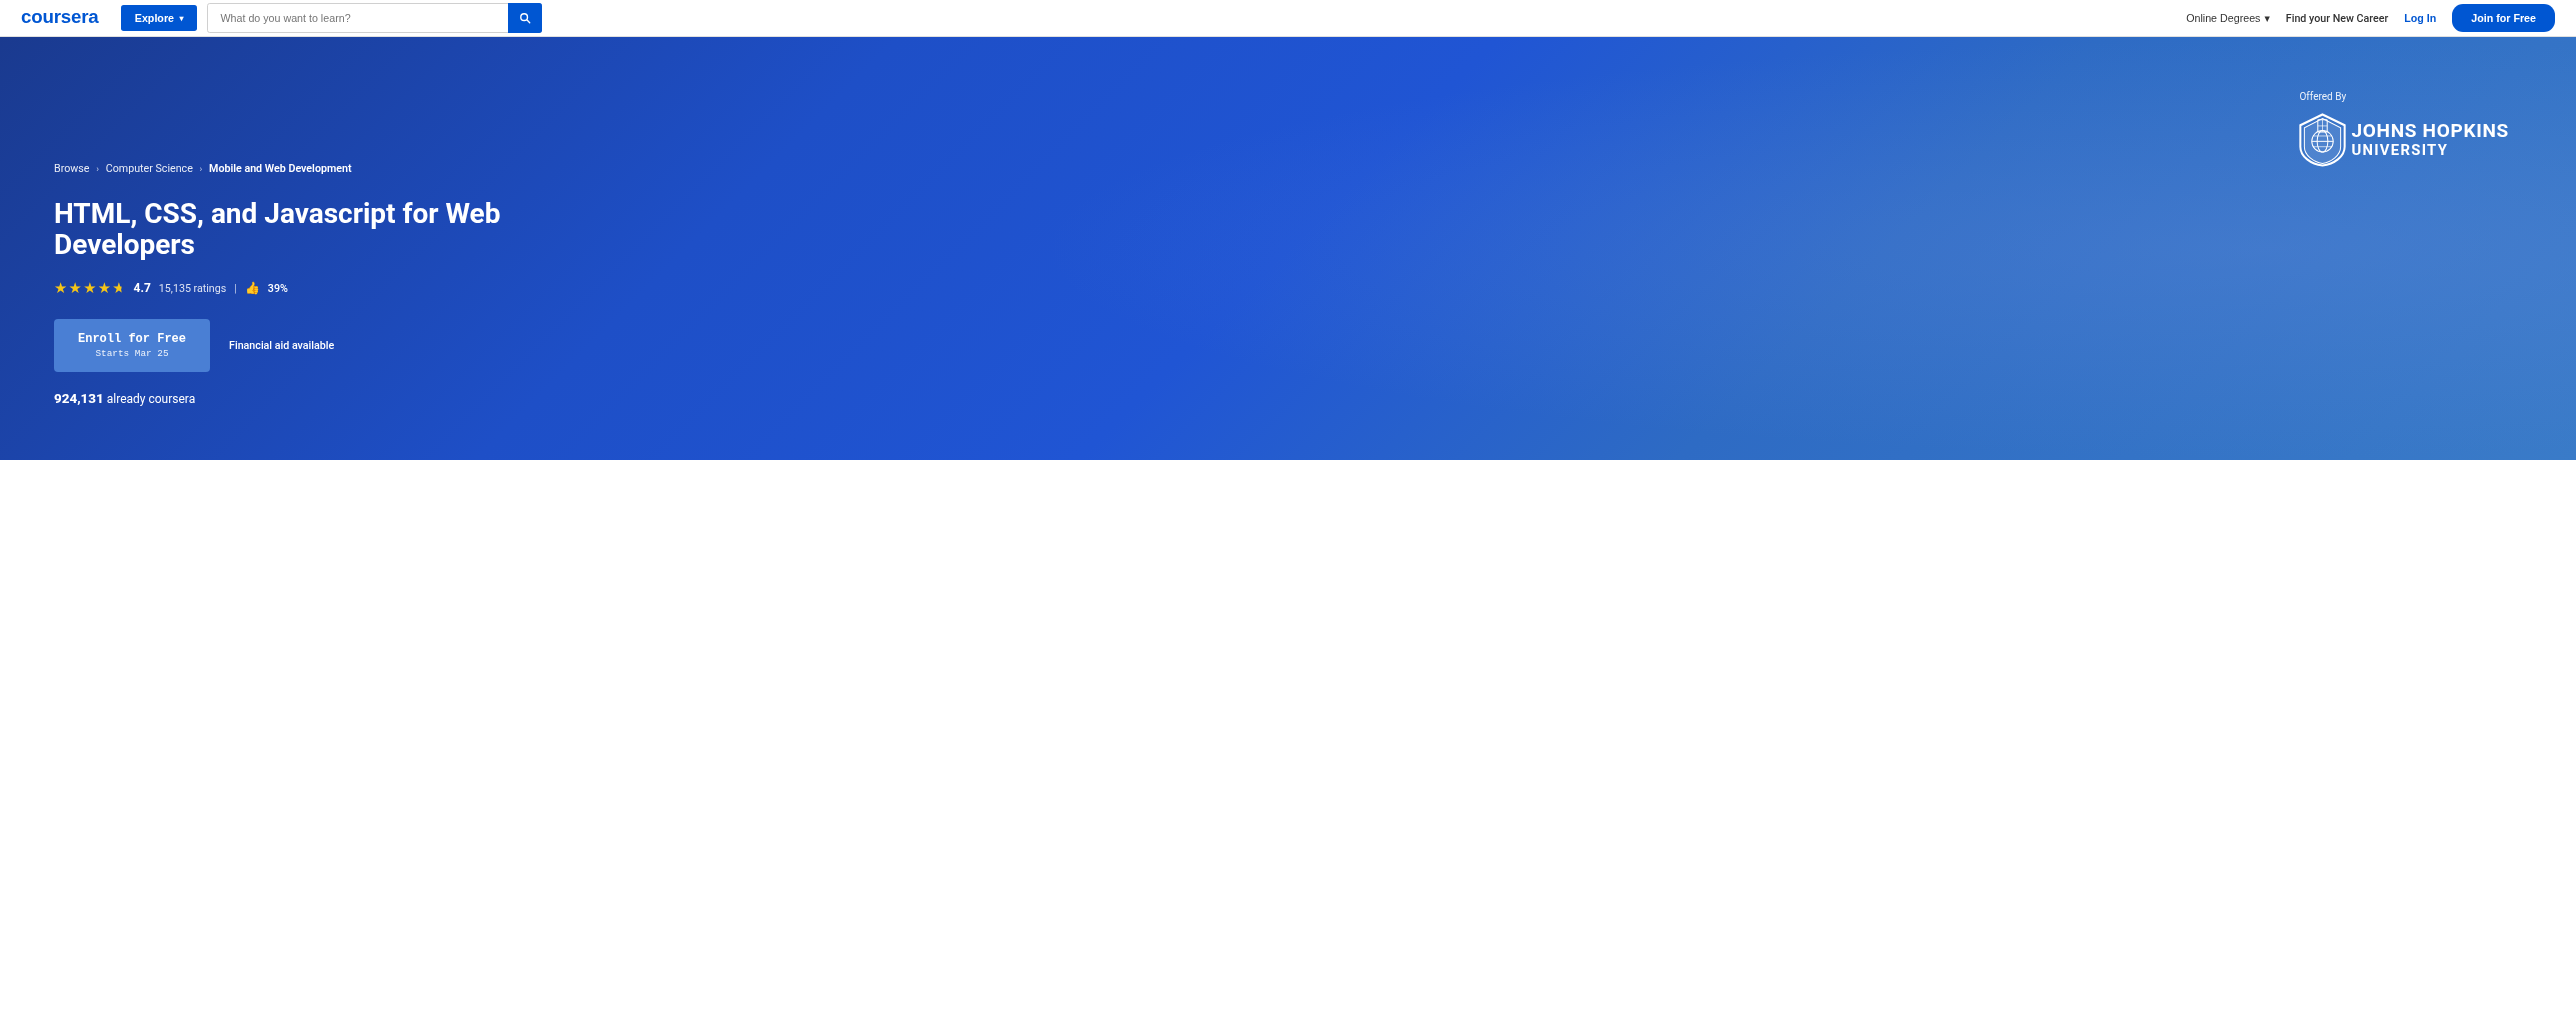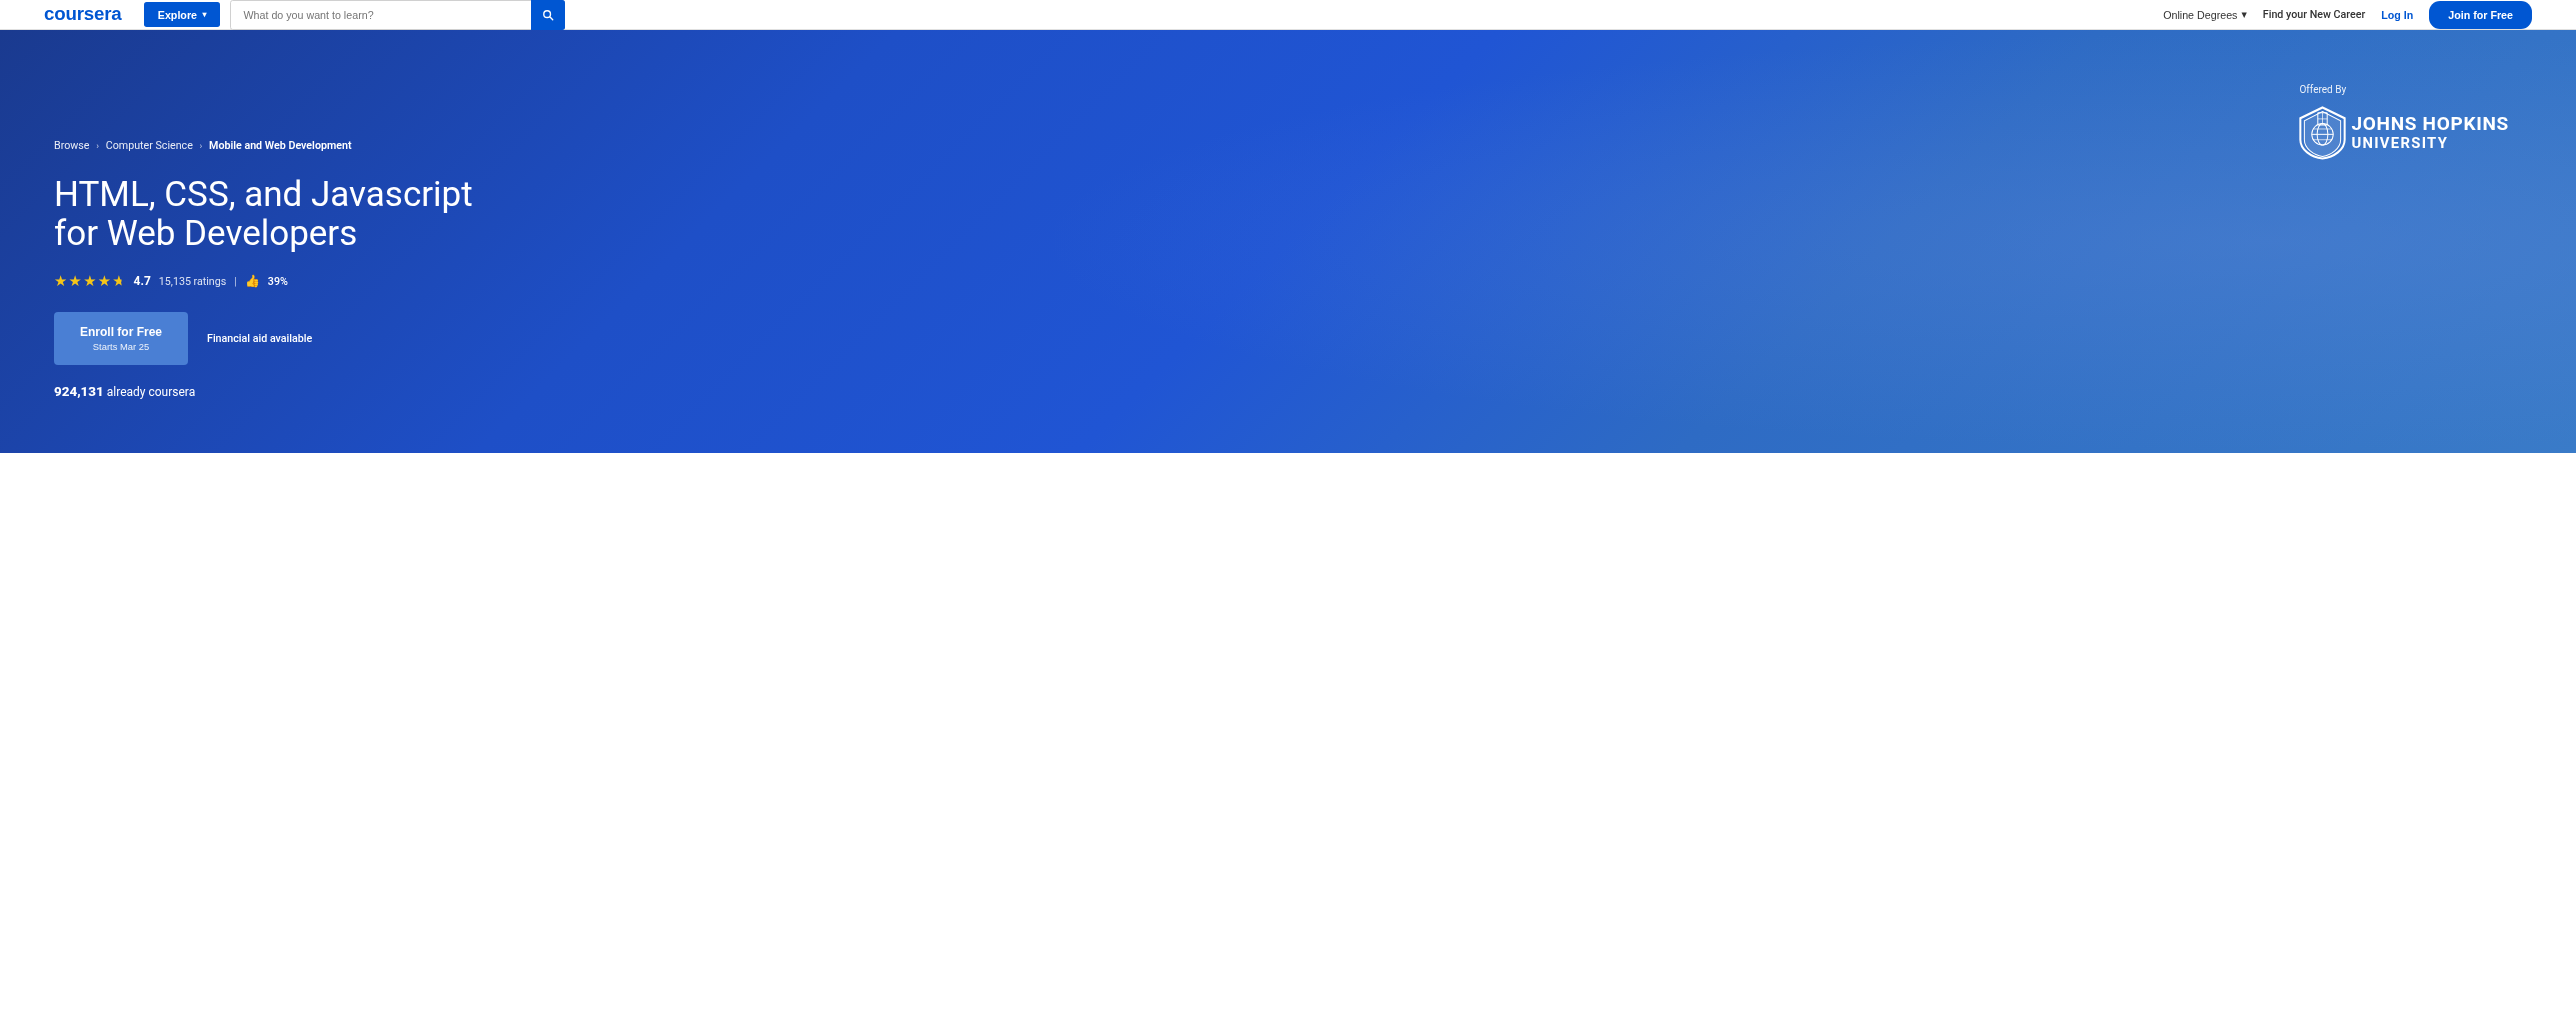--- a/index.html
+++ b/index.html
@@ -13,22 +13,22 @@
       width: 100%;
       min-height: 100vh;
       overflow-x: hidden;
     }
 
     
     .navbar {
       display: flex;
       align-items: center;
       background: #ffffff;
-      padding: 0 44px;
-      height: 30px;
+      padding: 0 21px;
+      height: 37px;
       border-bottom: 0.7px solid #e0e0e0;
       position: relative;
       z-index: 10;
     }
 
     .navbar-logo {
       display: flex;
       align-items: center;
       margin-right: 13.4px;
     }
@@ -194,22 +194,22 @@
       opacity: 0.7;
     }
 
     .breadcrumb-current {
       color: #ffffff;
       font-size: 10.7px;
       font-weight: 600;
     }
 
     .course-title {
-      font-size: 35px;
-      font-weight: 400;
+      font-size: 28px;
+      font-weight: 700;
       color: #ffffff;
       line-height: 1.1;
       margin-bottom: 19px;
       max-width: 470px;
       margin-top: 11px;
     }
 
     .rating-row {
       display: flex;
       align-items: center;
@@ -294,20 +294,21 @@
 
     .enroll-btn {
       background: #4a7fd4;
       color: white;
       border: none;
       padding: 13.4px 24px;
       border-radius: 4px;
       cursor: pointer;
       text-align: center;
       min-width: 134px;
+      font-family: Liberation Mono, monospace;
     }
 
     .enroll-btn-main {
       font-size: 12px;
       font-weight: 700;
       display: block;
     }
 
     .enroll-btn-sub {
       font-size: 9.4px;

